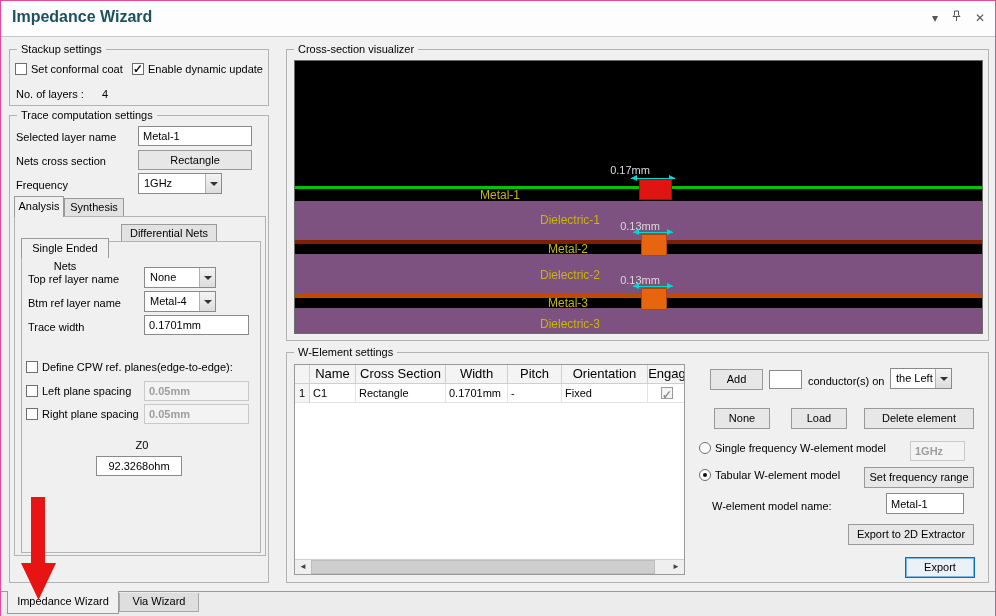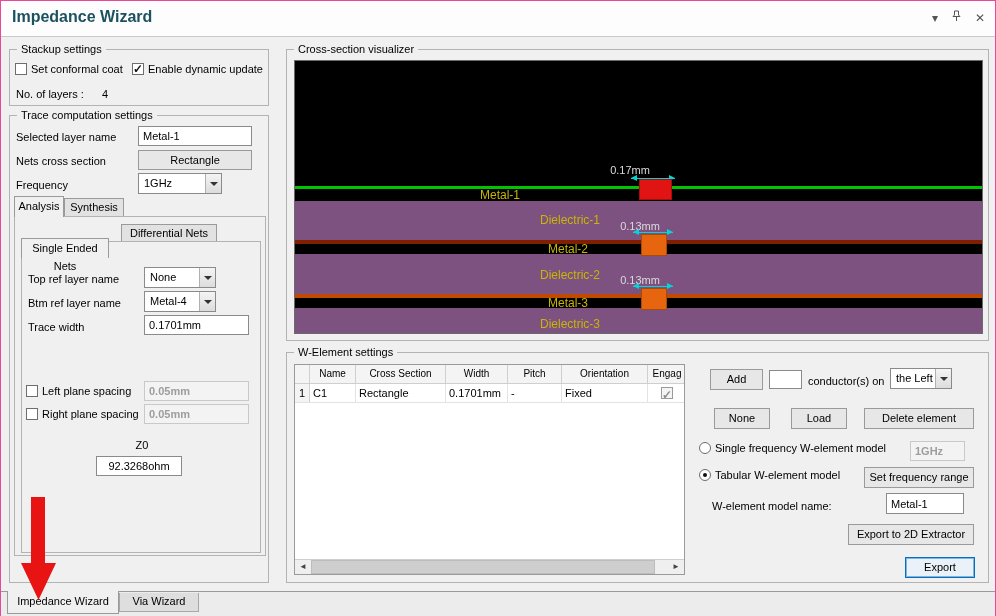--- a/index.html
+++ b/index.html
@@ -40,21 +40,21 @@
   .band { position:absolute; left:0; right:0; }
   .claby { position:absolute; font-size:12px; color:#c9b505; white-space:nowrap; }
   .dimt { position:absolute; font-size:11px; color:#dadada; text-align:center; }
   .dima { position:absolute; height:1px; background:#00d8d8; }
   .dima::before { content:""; position:absolute; left:0; top:-3px; border-top:3px solid transparent; border-bottom:3px solid transparent; border-right:6px solid #00d8d8; }
   .dima::after { content:""; position:absolute; right:0; top:-3px; border-top:3px solid transparent; border-bottom:3px solid transparent; border-left:6px solid #00d8d8; }
   .trace { position:absolute; }
 
   .tblwrap { position:absolute; background:#fff; border:1px solid #9a9a9a; overflow:hidden; }
   .trow { display:flex; }
-  .hc { background:#f4f4f4; border-right:1px solid #cfcfcf; border-bottom:1px solid #cfcfcf; height:19px; line-height:18px; text-align:center; font-size:10px; flex:none; }
+  .hc { background:#f4f4f4; border-right:1px solid #cfcfcf; border-bottom:1px solid #cfcfcf; height:19px; line-height:18px; text-align:center; font-size:13px; flex:none; }
   .dc { border-right:1px solid #e3e3e3; border-bottom:1px solid #e3e3e3; height:19px; line-height:18px; font-size:11px; padding:0 3px; flex:none; }
   .dc.rowhdr { background:#f4f4f4; border-right:1px solid #cfcfcf; text-align:center; padding:0; }
   .dc.ccell { display:flex; align-items:center; justify-content:center; }
   .hscroll { position:absolute; left:0; bottom:0; height:15px; background:#efefef; border-top:1px solid #cfcfcf; display:flex; align-items:stretch; }
   .hsb { width:16px; font-size:8px; line-height:14px; text-align:center; color:#444; flex:none; }
   .hst { background:#cecece; border:1px solid #bdbdbd; flex:none; }
 
   .btmbar { position:absolute; left:0; right:0; top:590px; height:25px; border-top:1px solid #9a9a9a; background:#ececec; }
   .btab { position:absolute; font-size:11px; text-align:center; }
   .btab.act { left:6px; top:-1px; width:112px; height:23px; background:#f0f0f0; border:1px solid #9a9a9a; border-top:none; line-height:20px; z-index:2; }
@@ -126,20 +126,24 @@
 
         <span class="lbl" style="left:6px;top:54px">Btm ref layer name</span>
         <div class="combo" style="left:122px;top:49px;width:72px;height:21px">
           <span>Metal-4</span>
           <i></i>
         </div>
 
         <span class="lbl" style="left:6px;top:78px">Trace width</span>
         <input class="inp" style="left: 122px; top: 73px; width: 105px; height: 20px;" value="0.1701mm">
 
+        <label class="cbrow" style="left:4px;top:119px">
+          <span class="cb"></span>
+          <span>Define CPW ref. planes(edge-to-edge):</span>
+        </label>
 
         <label class="cbrow" style="left:4px;top:143px">
           <span class="cb"></span>
           <span>Left plane spacing</span>
         </label>
         <input class="inp" style="left: 122px; top: 139px; width: 105px; height: 20px;" disabled="" value="0.05mm">
 
         <label class="cbrow" style="left:4px;top:166px">
           <span class="cb"></span>
           <span>Right plane spacing</span>

